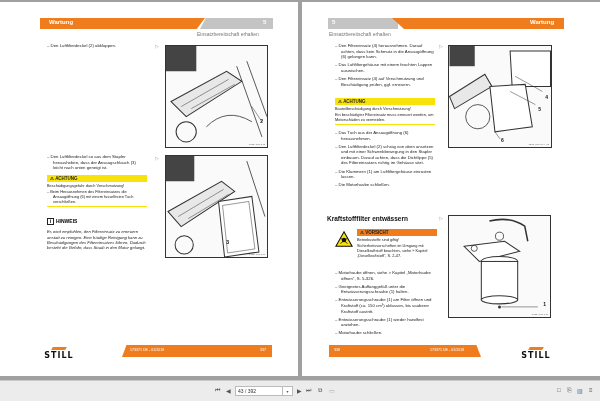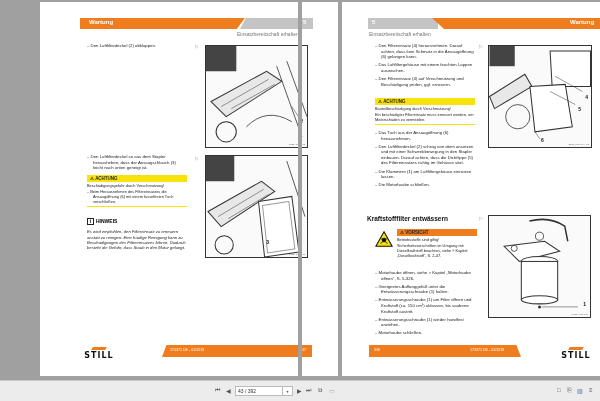--- a/index.html
+++ b/index.html
@@ -1,18 +1,18 @@
 <!DOCTYPE html>
 <html><head>
 <meta charset="utf-8">
 <style>
   * { box-sizing: border-box; margin: 0; padding: 0; }
   html, body { width: 600px; height: 401px; overflow: hidden; background: #9a9a9a; font-family: "Liberation Sans", sans-serif; }
   .viewer { position: absolute; left: 0; top: 0; width: 600px; height: 401px; background: #a0a0a0; }
-  .page { position: absolute; top: 2px; width: 298px; height: 374px; background: #fff; overflow: hidden; margin-left: 40px; }
+  .page { position: absolute; top: 2px; width: 298px; height: 374px; background: #fff; overflow: hidden; }
   .page.left { left: 0; }
   .page.right { left: 302px; }
   .header-bar { position: absolute; top: 16px; height: 11px; }
   .hb-orange { background: #f07d1d; }
   .hb-grey { background: #c4c4c4; }
   .hdr-text { position: absolute; top: 17px; font-size: 6px; color: #fff; font-weight: bold; }
   .subhead { position: absolute; top: 29px; font-size: 5px; color: #777; }
   .txt { position: absolute; font-size: 4.3px; line-height: 5.6px; color: #222; }
   .item { margin-bottom: 2.5px; padding-left: 6px; text-indent: -6px; }
   .warn-box { position: absolute; background: #ffffff; }

